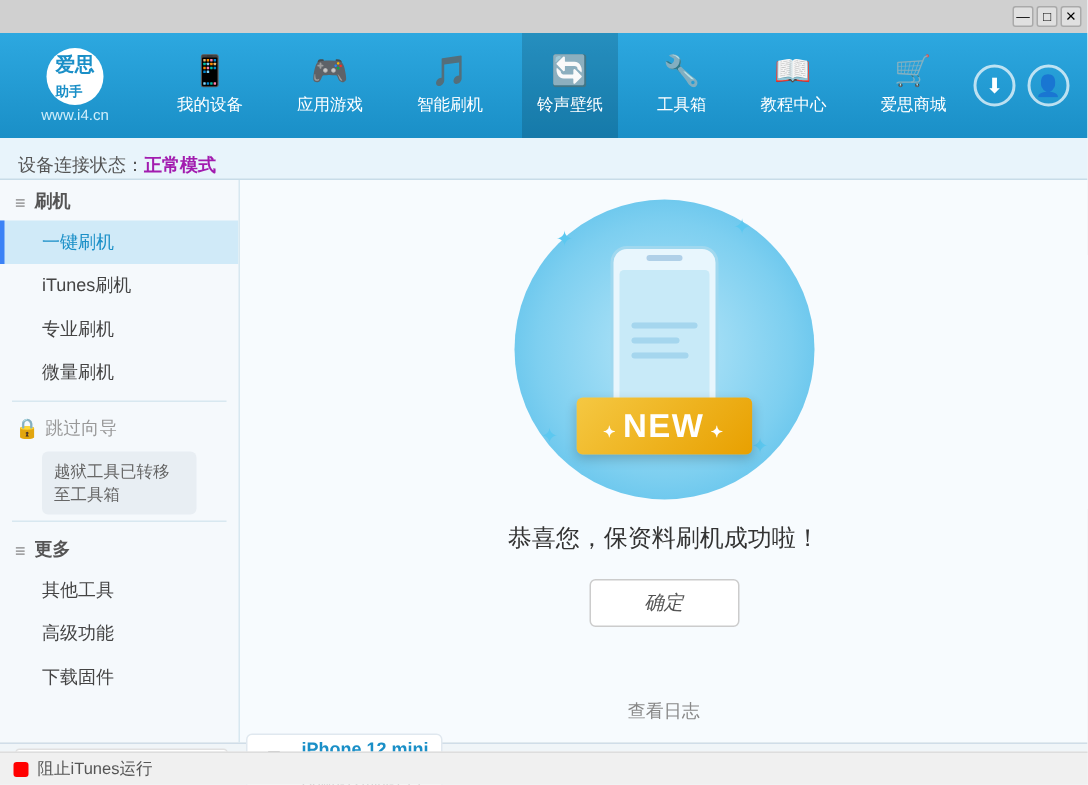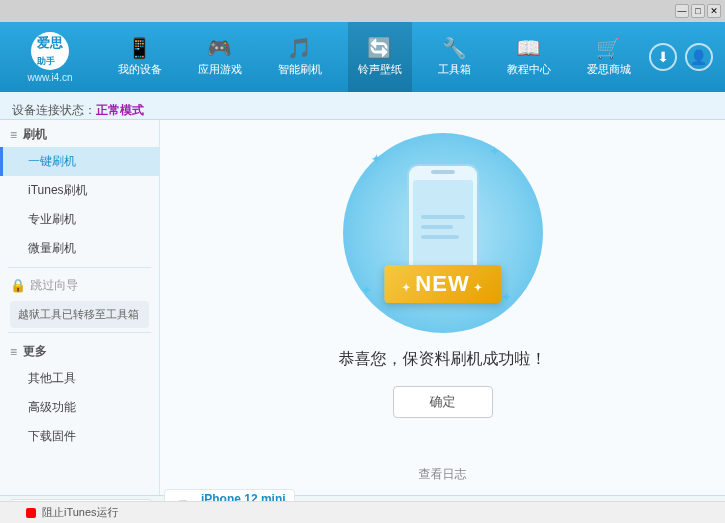--- a/index.html
+++ b/index.html
@@ -163,21 +163,21 @@
       margin: 4px 8px;
     }
     .sidebar-section-header2 {
       display: flex;
       align-items: center;
       padding: 5px 10px 3px;
       color: #999;
       font-size: 12px;
     }
     .sidebar-gray-box {
-      margin: 4px 10px;
+      margin: 4px 28px;
       background: #e8eef3;
       border-radius: 4px;
       padding: 6px 8px;
       font-size: 11px;
       color: #666;
     }
     .sidebar-more-header {
       display: flex;
       align-items: center;
       padding: 6px 10px 4px;
@@ -263,21 +263,21 @@
     }
     .confirm-btn {
       width: 100px;
       height: 32px;
       background: #fff;
       border: 1px solid #ccc;
       border-radius: 4px;
       color: #555;
       font-size: 13px;
       cursor: pointer;
-      display: flex; align-items: center; justify-content: center;
+      display: flex; align-items: center; justify-content: center; font-style: italic;
     }
     .skip-link {
       font-size: 12px;
       color: #888;
       cursor: pointer;
       text-decoration: none;
       margin-top: 32px;
     }
 
     
@@ -517,16 +517,16 @@
 
   <div class="bottom-right">
     <span class="version-text">V7.98.66</span>
     <span style="cursor:pointer;">客服</span>
     <span style="cursor:pointer;">微信公众号</span>
     <span style="cursor:pointer; color:#1a8fc7;">检查更新</span>
   </div>
 
 </div>
 
-<div style="position:absolute; bottom:0; left:0; width:725px; height:22px; background:#f0f0f0; border-top:1px solid #ddd; display:flex; align-items:center; padding:0 26px; font-size:11px; color:#555;">
+<div style="position:absolute; bottom:0; left:0; width:725px; height:22px; background:#f0f0f0; border-top:1px solid #ddd; display:flex; align-items:center; padding:0 9px; font-size:11px; color:#555;">
   <span style="width:10px;height:10px;background:#f00;border-radius:2px;margin-right:6px;display:inline-block;"></span>
   <span>阻止iTunes运行</span>
 </div>
 
 </body></html>

